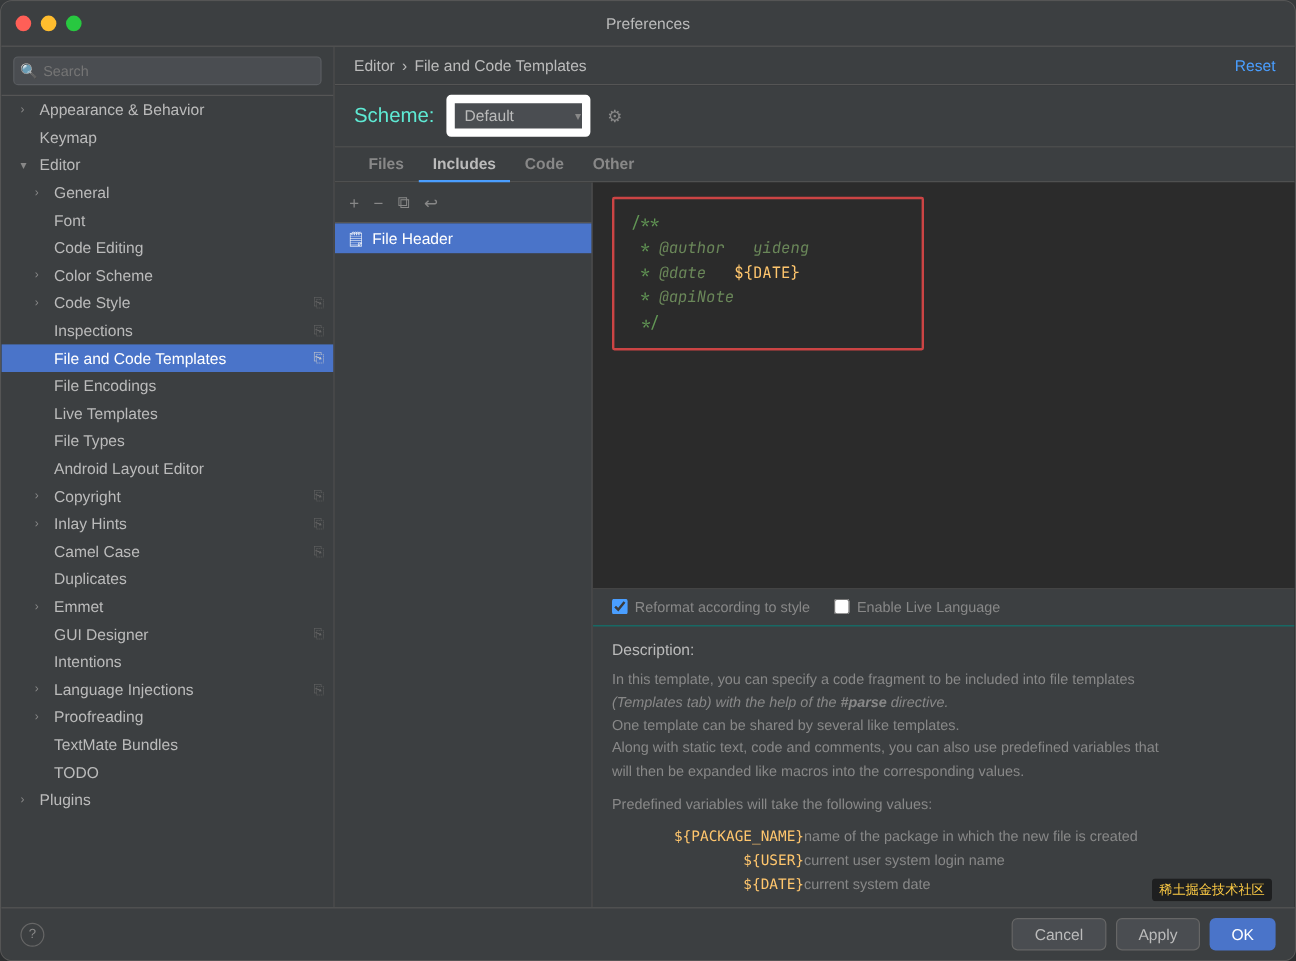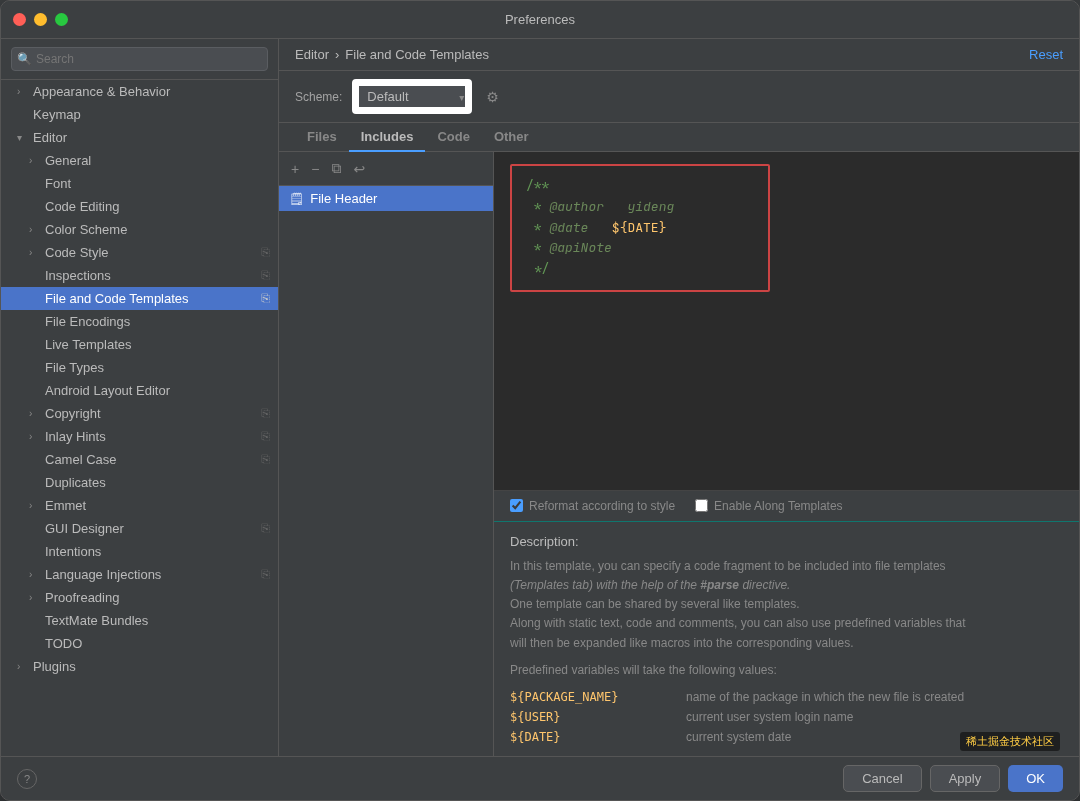--- a/index.html
+++ b/index.html
@@ -161,21 +161,21 @@
     }
     .scheme-row {
       background: #3c3f41;
       padding: 8px 16px;
       display: flex;
       align-items: center;
       gap: 10px;
       border-bottom: 1px solid #555;
       flex-shrink: 0;
     }
-    .scheme-label { color: #a3a3a3; font-size: 12px; }
+    .scheme-label { color: #5eead4; font-size: 17px; }
     .scheme-select {
       background: #4a4d51;
       border: 7px solid #ffffff;
       border-radius: 4px;
       color: #bbbbbb;
       padding: 3px 24px 3px 8px;
       font-size: 13px;
       appearance: none;
       -webkit-appearance: none;
       cursor: pointer;
@@ -328,22 +328,22 @@
       max-height: 280px;
     }
     .desc-title { color: #bbbbbb; font-size: 13px; margin-bottom: 8px; }
     .desc-text { color: #888; font-size: 12px; line-height: 1.6; }
     .desc-text em { font-style: italic; color: #888; }
     .desc-vars {
       margin-top: 10px;
     }
     .var-row {
       display: flex;
-      gap: 16px;
       margin-top: 6px;
+      text-align: right;
     }
     .var-name {
       color: #ffc66d;
       font-family: 'Consolas', monospace;
       font-size: 12px;
       min-width: 160px;
     }
     .var-desc {
       color: #888;
       font-size: 12px;
@@ -616,21 +616,21 @@
             </div>
           </div>
 
           <div class="editor-options">
             <label class="checkbox-label">
               <input type="checkbox" checked="" style="">
               <span>Reformat according to style</span>
             </label>
             <label class="checkbox-label">
               <input type="checkbox" style="">
-              <span>Enable Along Templates</span>
+              <span>Enable Live Language</span>
             </label>
           </div>
 
           <div class="description-area">
             <div class="desc-title">Description:</div>
             <div class="desc-text">
               <span>In this template, you can specify a code fragment to be included into file templates</span><br>
               <em>(<em>Templates</em> tab) with the help of the <strong>#parse</strong> directive.</em><br>
               <span>One template can be shared by several like templates.</span><br>
               <span>Along with static text, code and comments, you can also use predefined variables that</span><br>

